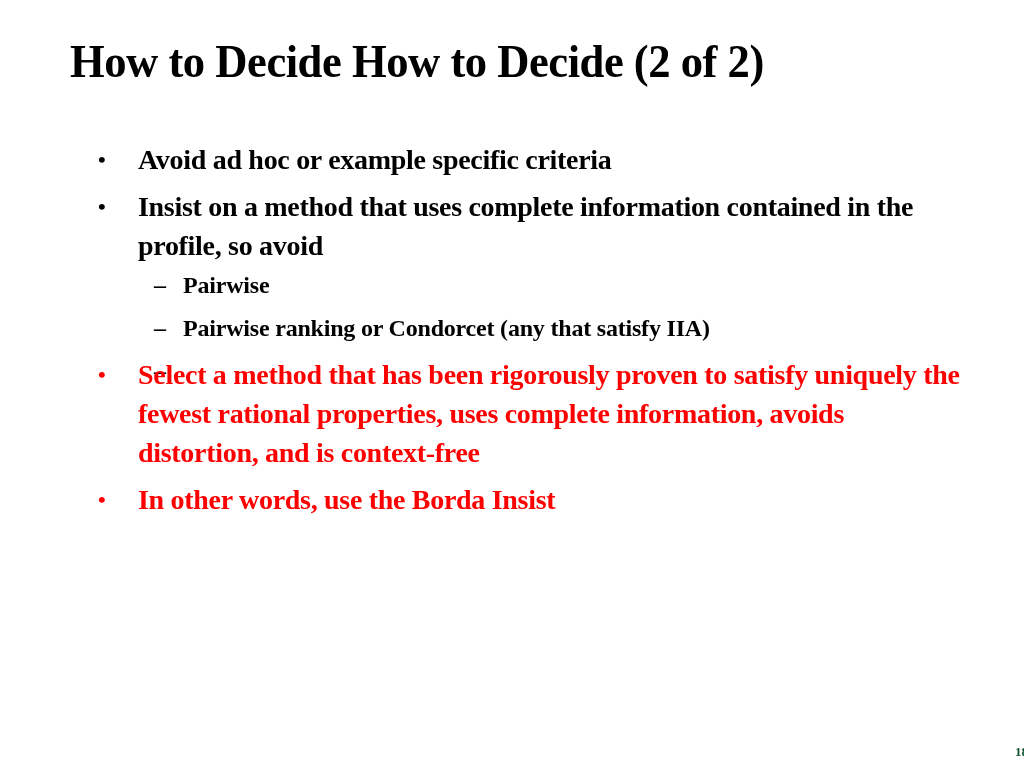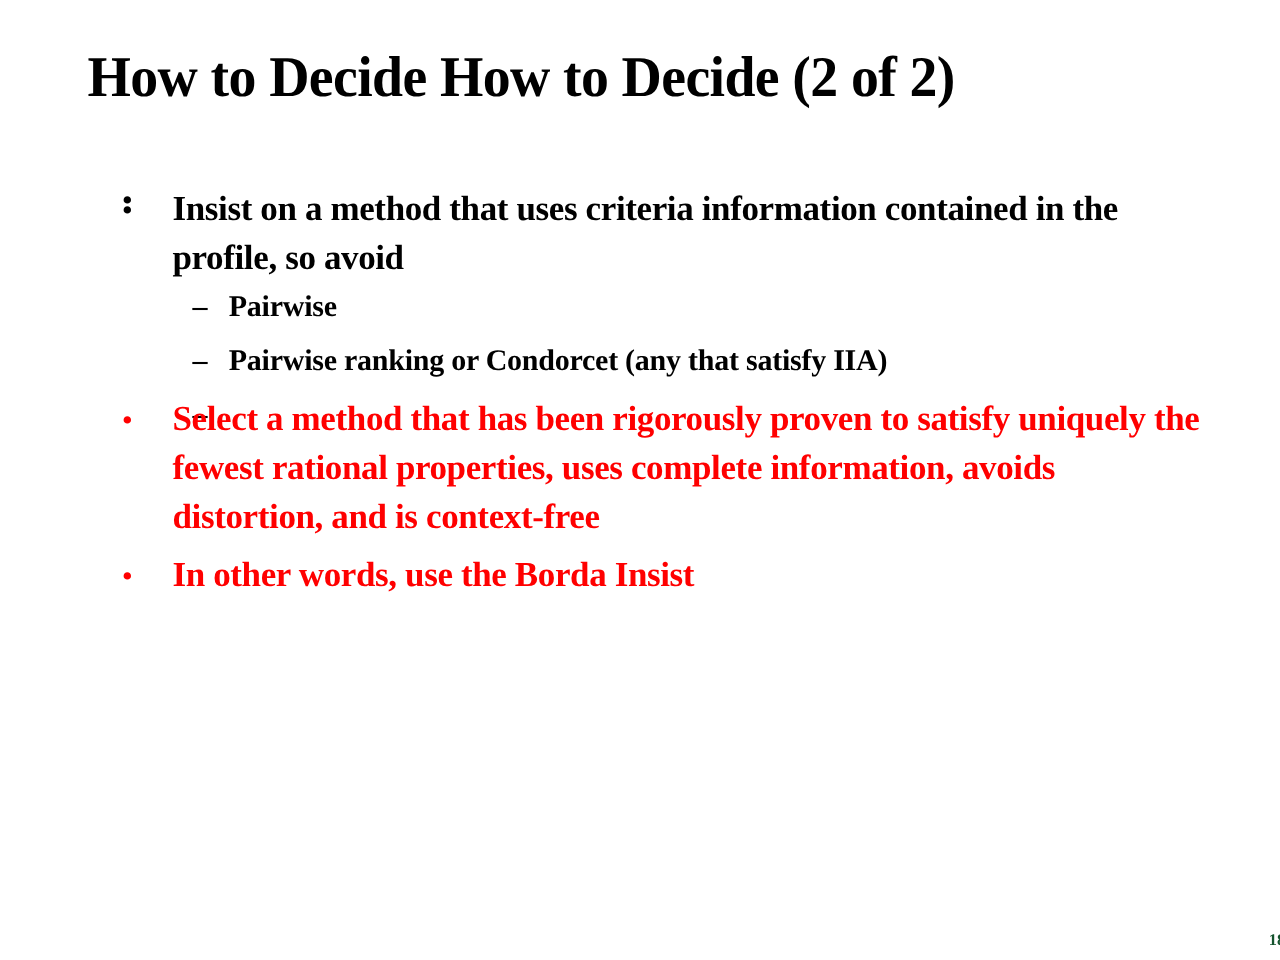--- a/index.html
+++ b/index.html
@@ -76,25 +76,26 @@
   </style>
 </head>
 <body>
 
 <div class="slide">
   <div class="title">How to Decide How to Decide (2 of 2)</div>
 
   <div class="body">
     <div class="item">
       <span class="bullet">•</span>
+      <span>Avoid ad hoc or example specific criteria</span>
     </div>
 
     <div class="item">
       <span class="bullet">•</span>
-      <span>Insist on a method that uses criteria information contained in the profile, so avoid</span>
+      <span>Insist on a method that uses complete information contained in the profile, so avoid</span>
     </div>
 
     <div class="sub-group">
       <div class="sub">
         <span class="dash">–</span>
         <span>Pairwise</span>
       </div>
       <div class="sub">
         <span class="dash">–</span>
         <span>Pairwise ranking or Condorcet (any that satisfy IIA)</span>

